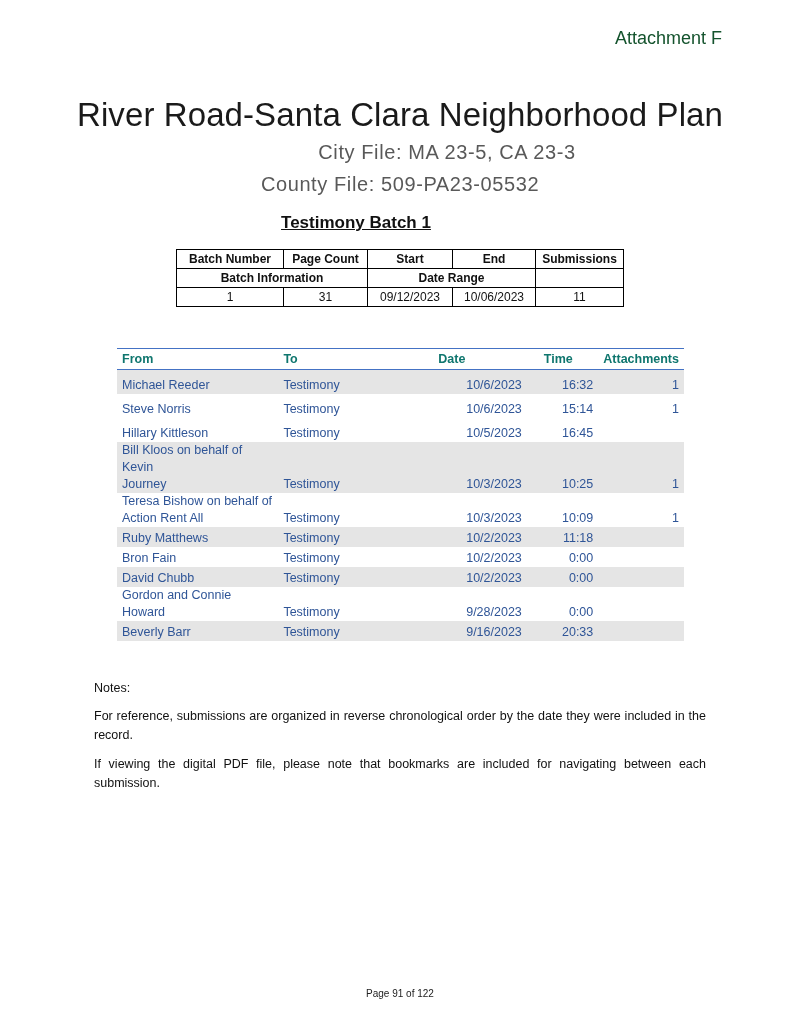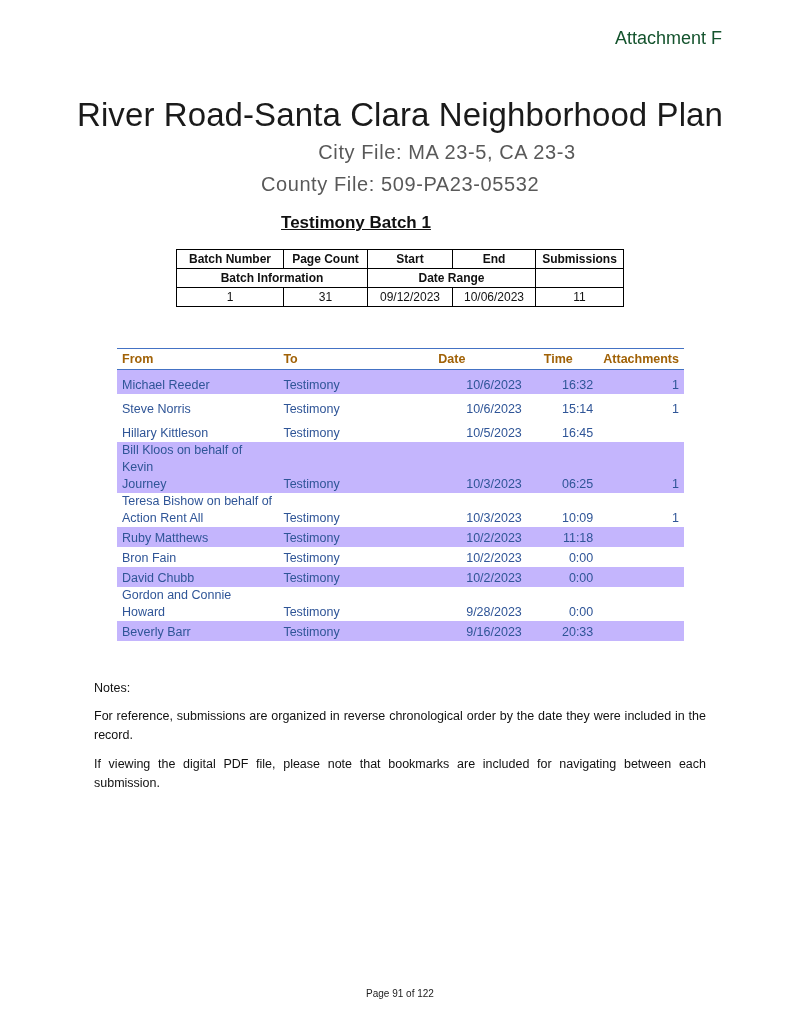--- a/index.html
+++ b/index.html
@@ -81,35 +81,35 @@
       top: 348px;
       left: 117px;
       width: 567px;
       border-collapse: collapse;
       font-size: 12.5px;
       color: #2f5597;
       border-top: 1px solid #4472c4;
     }
     table.subs th {
       font-weight: bold;
-      color: #a16207;
+      color: #0f766e;
       text-align: left;
       height: 20px;
       padding: 0 5px;
       border-bottom: 1px solid #4472c4;
     }
     table.subs td {
       padding: 0 5px;
       vertical-align: bottom;
       line-height: 17px;
     }
     table.subs tr.row td { height: 20px; }
     table.subs tr.row.tall td { height: 34px; }
     table.subs tr.row.med td { height: 24px; }
-    table.subs tr.shade td { background: #c4b5fd; }
+    table.subs tr.shade td { background: #e5e5e5; }
     .col-from { width: 173px; }
     .col-to { width: 118px; }
     .col-date { width: 96px; text-align: right !important; }
     .col-time { width: 54px; text-align: right !important; }
     .col-att { width: 70px; text-align: right !important; }
     th.col-date { text-align: left !important; padding-left: 43px !important; }
     th.col-time { text-align: left !important; padding-left: 17px !important; }
     th.col-att { text-align: right !important; }
 
     .notes-label {
@@ -212,21 +212,21 @@
         <td class="col-time">16:45</td>
         <td class="col-att"></td>
       </tr>
       <tr class="row shade tall">
         <td class="col-from">
           <div>Bill Kloos on behalf of Kevin</div>
           <div>Journey</div>
         </td>
         <td class="col-to">Testimony</td>
         <td class="col-date">10/3/2023</td>
-        <td class="col-time">06:25</td>
+        <td class="col-time">10:25</td>
         <td class="col-att">1</td>
       </tr>
       <tr class="row tall">
         <td class="col-from">
           <div>Teresa Bishow on behalf of</div>
           <div>Action Rent All</div>
         </td>
         <td class="col-to">Testimony</td>
         <td class="col-date">10/3/2023</td>
         <td class="col-time">10:09</td>

